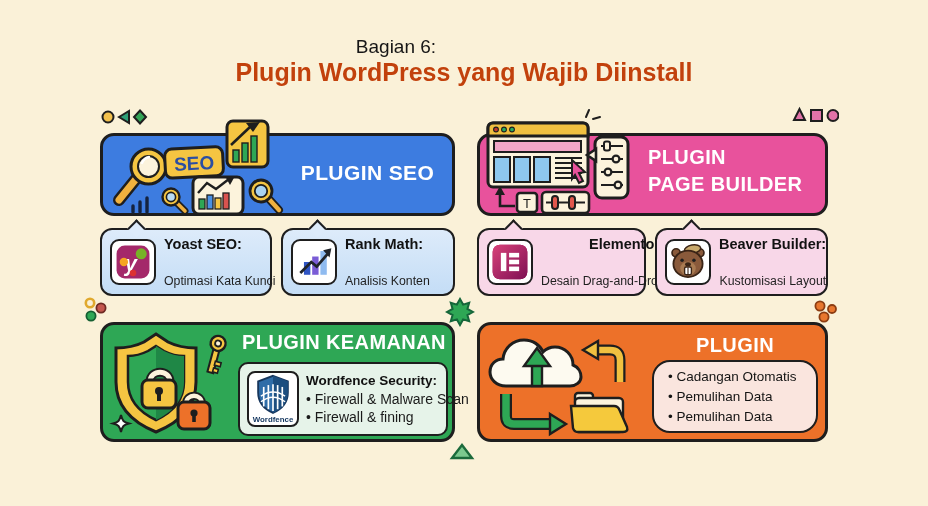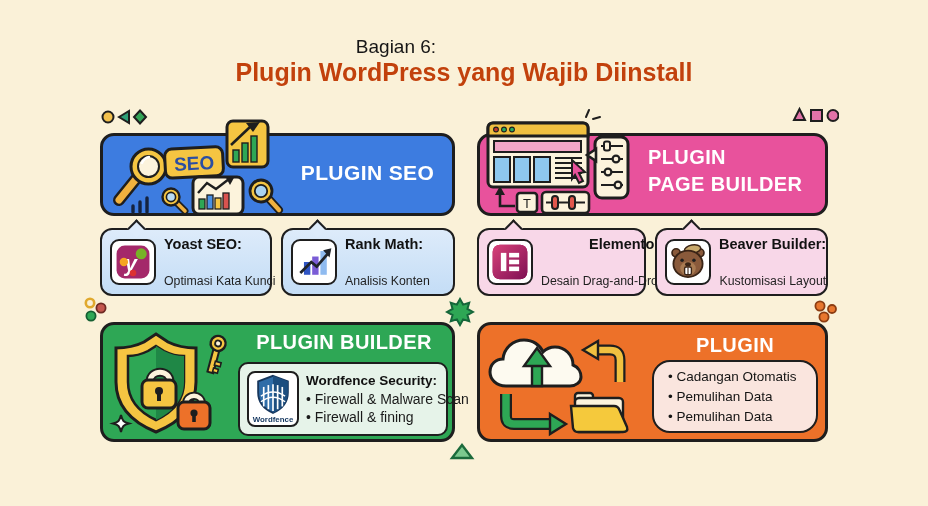--- a/index.html
+++ b/index.html
@@ -286,21 +286,21 @@
       <line x1="23" y1="29" x2="23" y2="37" stroke="#3A2416" stroke-width="1.2"></line>
     </svg>
   </div>
   <div class="pcard-text">
     <span class="pcard-name">Beaver Builder:</span>
     <span class="pcard-desc">Kustomisasi Layout</span>
   </div>
 </div>
 
 <div class="abs box box-security"></div>
-<div class="abs box-title t-security">PLUGIN BUILDER</div>
+<div class="abs box-title t-security">PLUGIN KEAMANAN</div>
 
 <svg class="abs" style="left:104px;top:330px" width="135" height="110" viewBox="0 0 135 110">
 
   <g transform="rotate(15 111 25)">
     <rect x="108" y="18" width="6" height="25" fill="#F5C542" stroke="#1E1E1E" stroke-width="2"></rect>
     <rect x="113" y="31" width="6" height="4" fill="#F5C542" stroke="#1E1E1E" stroke-width="1.6"></rect>
     <rect x="113" y="38" width="5" height="4" fill="#F5C542" stroke="#1E1E1E" stroke-width="1.6"></rect>
     <circle cx="111" cy="13" r="7.5" fill="#F5C542" stroke="#1E1E1E" stroke-width="2.4"></circle>
     <circle cx="111" cy="13" r="3" fill="#FAF1D8" stroke="#1E1E1E" stroke-width="1.8"></circle>
   </g>

